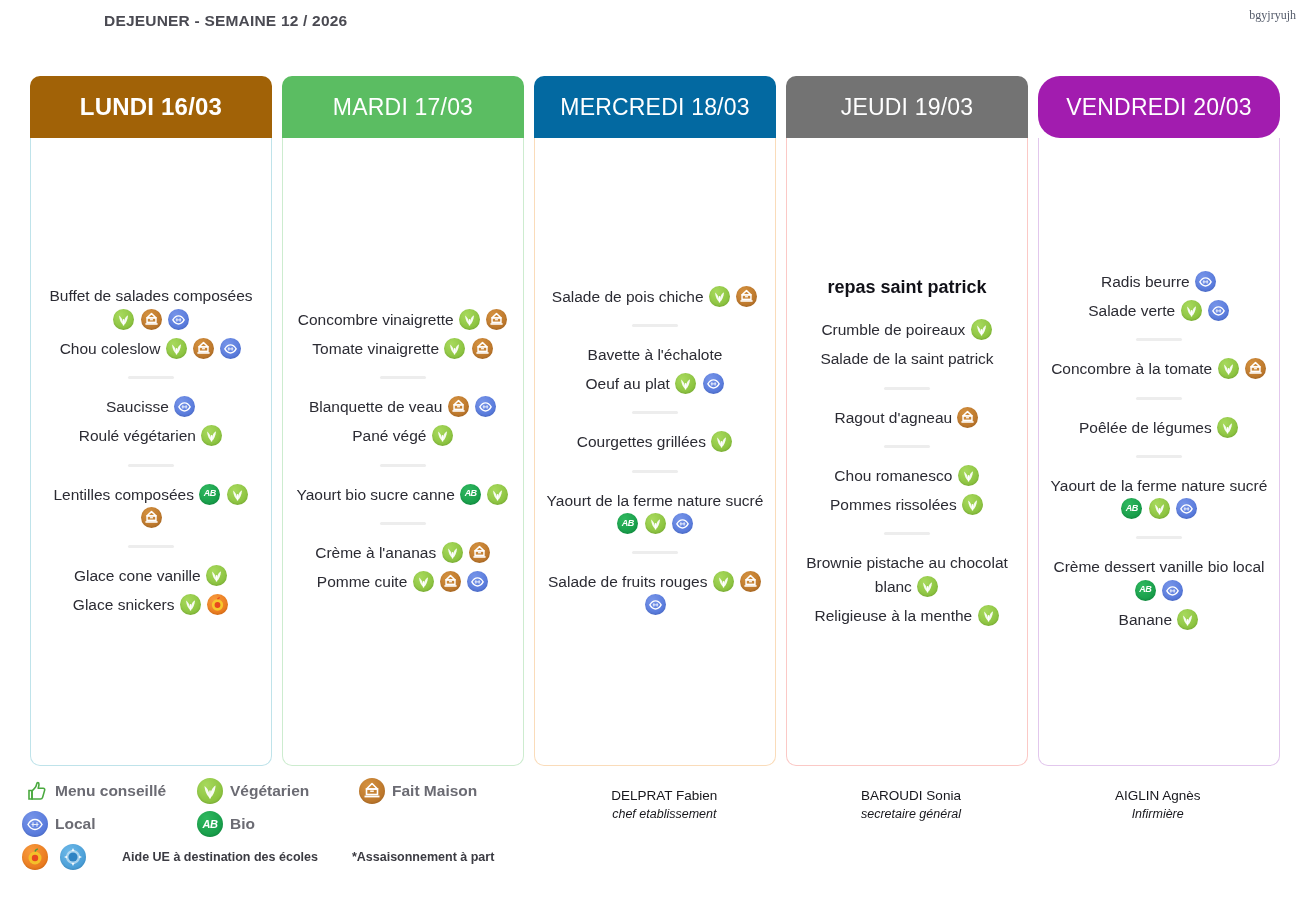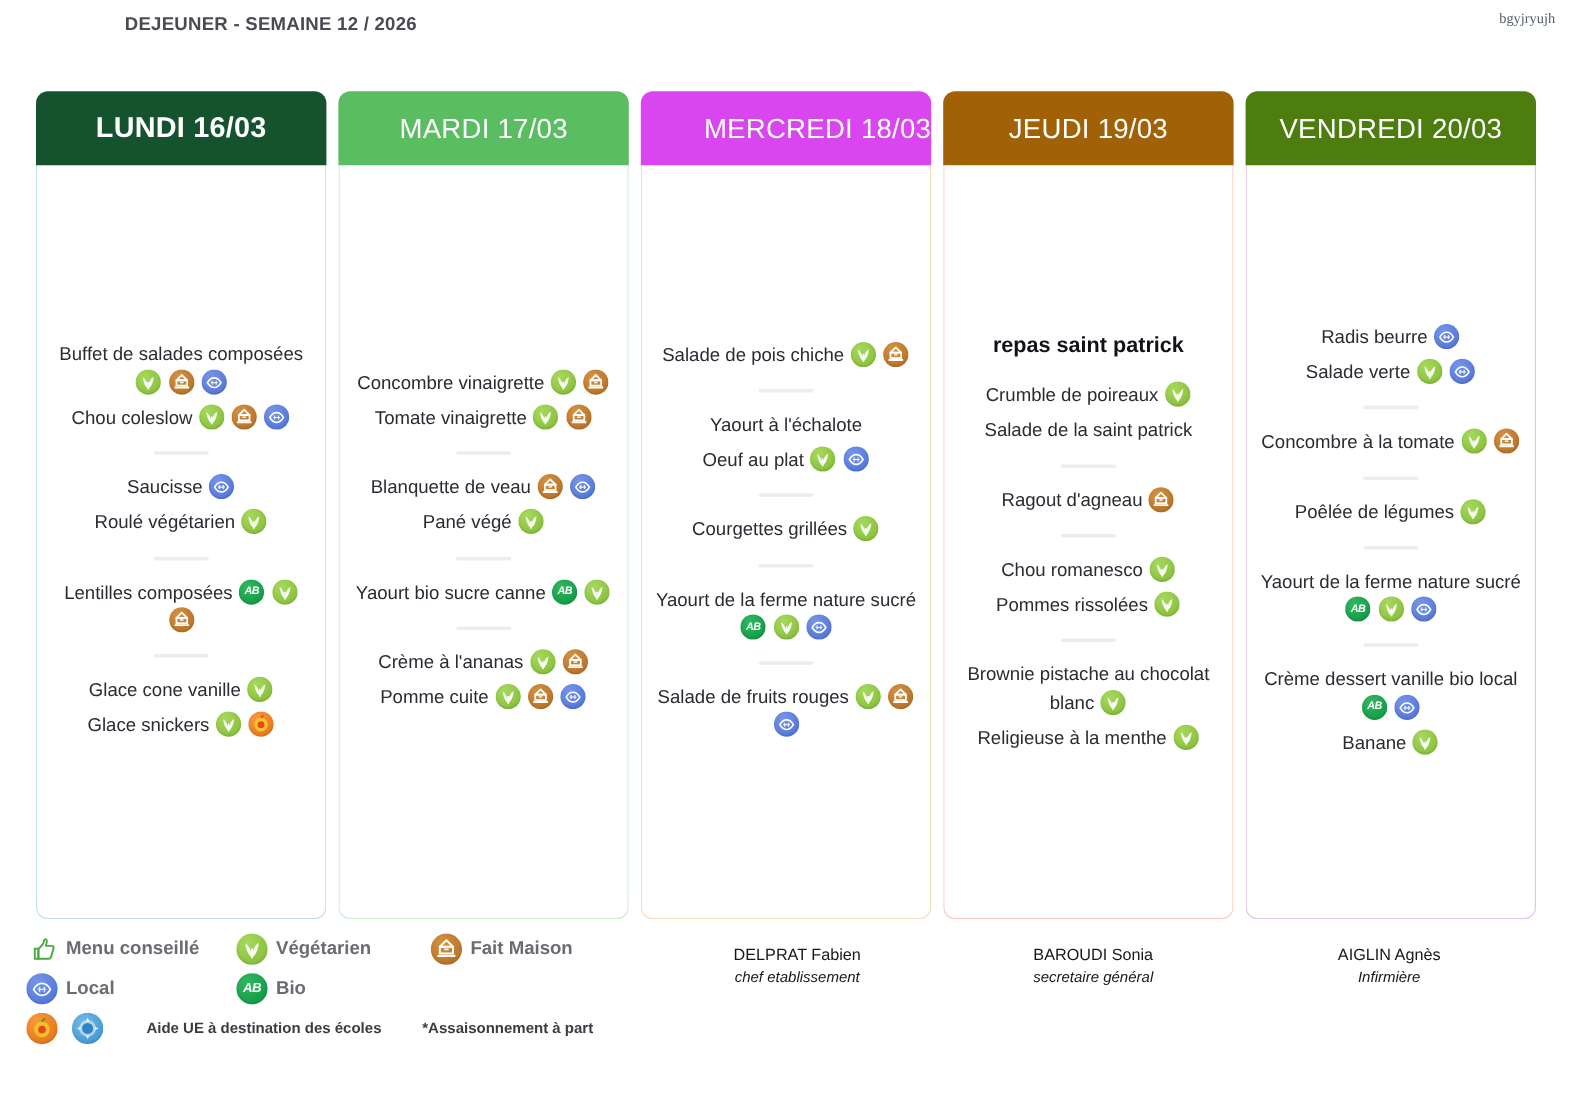--- a/index.html
+++ b/index.html
@@ -132,21 +132,21 @@
 </head>
 <body>
 
 <div id="page">
 
   <div class="page-title">DEJEUNER - SEMAINE 12 / 2026</div>
   <div class="watermark">bgyjryujh</div>
 
   <div class="board" id="board">
       <div class="day-col">
-        <div class="day-head bold" style="background: #14532d;">
+        <div class="day-head bold" style="background: #a16207;">
           <span>LUNDI 16/03</span>
         </div>
         <div class="day-body" style="border-color: rgb(191, 227, 234);">
           <div class="menu-list">
             <div class="course-group">
               <div class="dish"><span class="txt">Buffet de salades composées</span> <span class="badge badge-veg"><svg width="21" height="21" viewBox="0 0 26 26">
                     <path d="M13 20 C13 15 10.5 10 7.5 8 C8 13.5 10 18 13 20 Z" fill="#ffffff" opacity=".92"></path>
                     <path d="M13 20 C13 14 15.2 9.5 18.6 7.6 C18.2 13.2 16.2 18 13 20 Z" fill="#ffffff" opacity=".92"></path>
                     <path d="M13 20.5 L13 12.5" stroke="#ffffff" stroke-width="1.6" fill="none"></path>
                   </svg></span> <span class="badge badge-mais"><svg width="21" height="21" viewBox="0 0 26 26">
@@ -293,40 +293,40 @@
                     <path d="M11.2 13.3 L14.8 13.3" stroke="#fff" stroke-width="1.5"></path>
                   </svg></span> <span class="badge badge-local"><svg width="21" height="21" viewBox="0 0 26 26">
                     <path d="M6 13.5 C8 10 10.5 8.5 13 8.5 C15.5 8.5 18 10 20 13.5 C18 17 15.5 18.5 13 18.5 C10.5 18.5 8 17 6 13.5 Z" fill="none" stroke="#fff" stroke-width="1.7"></path>
                     <path d="M9.5 13.5 L16.5 13.5 M11 11.4 L11 15.6 M15 11.4 L15 15.6" stroke="#fff" stroke-width="1.2" opacity=".9"></path>
                   </svg></span></div>
             </div>
           </div>
         </div>
       </div>
       <div class="day-col">
-        <div class="day-head" style="background: #d946ef; justify-content: flex-end;">
+        <div class="day-head" style="background: #0369a1;">
           <span>MERCREDI 18/03</span>
         </div>
         <div class="day-body" style="border-color: rgb(250, 220, 186);">
           <div class="menu-list">
             <div class="course-group">
               <div class="dish"><span class="txt">Salade de pois chiche</span> <span class="badge badge-veg"><svg width="21" height="21" viewBox="0 0 26 26">
                     <path d="M13 20 C13 15 10.5 10 7.5 8 C8 13.5 10 18 13 20 Z" fill="#ffffff" opacity=".92"></path>
                     <path d="M13 20 C13 14 15.2 9.5 18.6 7.6 C18.2 13.2 16.2 18 13 20 Z" fill="#ffffff" opacity=".92"></path>
                     <path d="M13 20.5 L13 12.5" stroke="#ffffff" stroke-width="1.6" fill="none"></path>
                   </svg></span> <span class="badge badge-mais"><svg width="21" height="21" viewBox="0 0 26 26">
                     <path d="M13 5.5 L18.5 11 L7.5 11 Z" fill="none" stroke="#fff" stroke-width="1.8" stroke-linejoin="round"></path>
                     <rect x="7.5" y="11" width="11" height="5.5" fill="none" stroke="#fff" stroke-width="1.8"></rect>
                     <path d="M5.5 18.5 L20.5 18.5" stroke="#fff" stroke-width="2"></path>
                     <path d="M11.2 13.3 L14.8 13.3" stroke="#fff" stroke-width="1.5"></path>
                   </svg></span></div>
             </div>
             <div class="sep"></div>
             <div class="course-group">
-              <div class="dish"><span class="txt">Yaourt à l'échalote</span></div>
+              <div class="dish"><span class="txt">Bavette à l'échalote</span></div>
               <div class="dish"><span class="txt">Oeuf au plat</span> <span class="badge badge-veg"><svg width="21" height="21" viewBox="0 0 26 26">
                     <path d="M13 20 C13 15 10.5 10 7.5 8 C8 13.5 10 18 13 20 Z" fill="#ffffff" opacity=".92"></path>
                     <path d="M13 20 C13 14 15.2 9.5 18.6 7.6 C18.2 13.2 16.2 18 13 20 Z" fill="#ffffff" opacity=".92"></path>
                     <path d="M13 20.5 L13 12.5" stroke="#ffffff" stroke-width="1.6" fill="none"></path>
                   </svg></span> <span class="badge badge-local"><svg width="21" height="21" viewBox="0 0 26 26">
                     <path d="M6 13.5 C8 10 10.5 8.5 13 8.5 C15.5 8.5 18 10 20 13.5 C18 17 15.5 18.5 13 18.5 C10.5 18.5 8 17 6 13.5 Z" fill="none" stroke="#fff" stroke-width="1.7"></path>
                     <path d="M9.5 13.5 L16.5 13.5 M11 11.4 L11 15.6 M15 11.4 L15 15.6" stroke="#fff" stroke-width="1.2" opacity=".9"></path>
                   </svg></span></div>
             </div>
             <div class="sep"></div>
@@ -361,21 +361,21 @@
                     <path d="M11.2 13.3 L14.8 13.3" stroke="#fff" stroke-width="1.5"></path>
                   </svg></span> <span class="badge badge-local"><svg width="21" height="21" viewBox="0 0 26 26">
                     <path d="M6 13.5 C8 10 10.5 8.5 13 8.5 C15.5 8.5 18 10 20 13.5 C18 17 15.5 18.5 13 18.5 C10.5 18.5 8 17 6 13.5 Z" fill="none" stroke="#fff" stroke-width="1.7"></path>
                     <path d="M9.5 13.5 L16.5 13.5 M11 11.4 L11 15.6 M15 11.4 L15 15.6" stroke="#fff" stroke-width="1.2" opacity=".9"></path>
                   </svg></span></div>
             </div>
           </div>
         </div>
       </div>
       <div class="day-col">
-        <div class="day-head" style="background: #a16207; text-align: center;">
+        <div class="day-head" style="background: #737373; text-align: center;">
           <span>JEUDI 19/03</span>
         </div>
         <div class="day-body" style="border-color: rgb(251, 201, 198);">
           <div class="menu-list">
             <div class="course-group">
               <div class="dish special"><span class="txt">repas saint patrick</span></div>
             </div>
             <div class="course-group">
               <div class="dish"><span class="txt">Crumble de poireaux</span> <span class="badge badge-veg"><svg width="21" height="21" viewBox="0 0 26 26">
                     <path d="M13 20 C13 15 10.5 10 7.5 8 C8 13.5 10 18 13 20 Z" fill="#ffffff" opacity=".92"></path>
@@ -416,21 +416,21 @@
               <div class="dish"><span class="txt">Religieuse à la menthe</span> <span class="badge badge-veg"><svg width="21" height="21" viewBox="0 0 26 26">
                     <path d="M13 20 C13 15 10.5 10 7.5 8 C8 13.5 10 18 13 20 Z" fill="#ffffff" opacity=".92"></path>
                     <path d="M13 20 C13 14 15.2 9.5 18.6 7.6 C18.2 13.2 16.2 18 13 20 Z" fill="#ffffff" opacity=".92"></path>
                     <path d="M13 20.5 L13 12.5" stroke="#ffffff" stroke-width="1.6" fill="none"></path>
                   </svg></span></div>
             </div>
           </div>
         </div>
       </div>
       <div class="day-col">
-        <div class="day-head" style="background: #4d7c0f;">
+        <div class="day-head" style="background: #a21caf; border-radius: 22px;">
           <span>VENDREDI 20/03</span>
         </div>
         <div class="day-body" style="border-color: rgb(226, 199, 237);">
           <div class="menu-list">
             <div class="course-group">
               <div class="dish"><span class="txt">Radis beurre</span> <span class="badge badge-local"><svg width="21" height="21" viewBox="0 0 26 26">
                     <path d="M6 13.5 C8 10 10.5 8.5 13 8.5 C15.5 8.5 18 10 20 13.5 C18 17 15.5 18.5 13 18.5 C10.5 18.5 8 17 6 13.5 Z" fill="none" stroke="#fff" stroke-width="1.7"></path>
                     <path d="M9.5 13.5 L16.5 13.5 M11 11.4 L11 15.6 M15 11.4 L15 15.6" stroke="#fff" stroke-width="1.2" opacity=".9"></path>
                   </svg></span></div>
               <div class="dish"><span class="txt">Salade verte</span> <span class="badge badge-veg"><svg width="21" height="21" viewBox="0 0 26 26">

